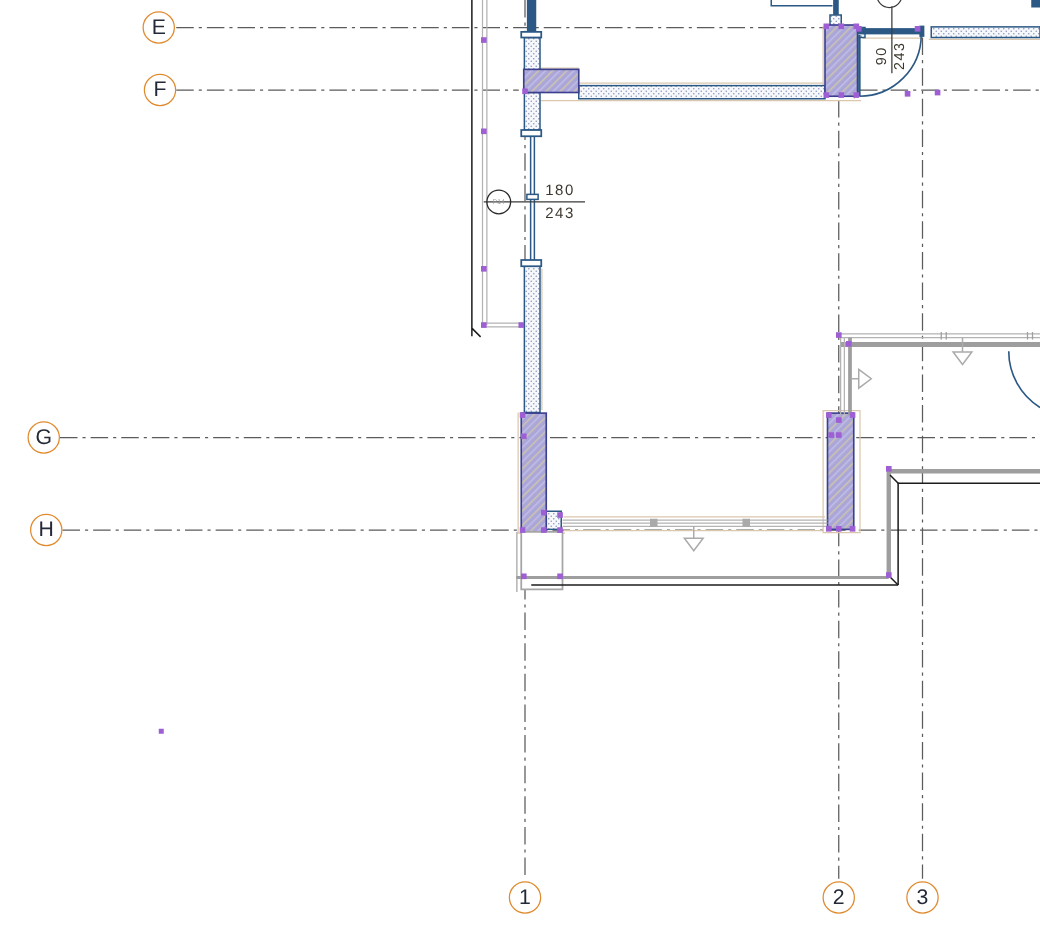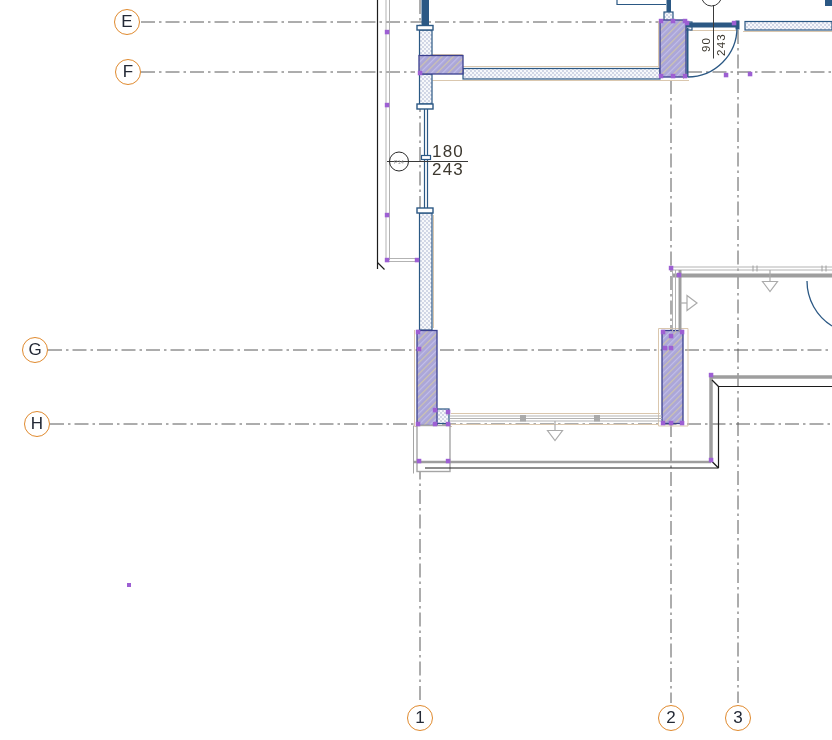--- a/index.html
+++ b/index.html
@@ -2,21 +2,21 @@
 <html><head>
 <meta charset="utf-8">
 <style>
   html,body{margin:0;padding:0;background:#ffffff;}
   .canvas{position:relative;width:832px;height:740px;background:#ffffff;overflow:hidden;
           font-family:"Liberation Sans",sans-serif;}
   .canvas svg{position:absolute;left:0;top:0;}
   .bubble{position:absolute;width:26px;height:26px;box-sizing:border-box;
           border:1.4px solid #E08A2E;border-radius:50%;background:transparent;
           text-align:center;line-height:23px;font-size:17px;color:#232936;}
-  .dim-text{position:absolute;font-size:17px;letter-spacing:1.2px;color:#3D382F;
+  .dim-text{position:absolute;font-size:12px;letter-spacing:1.2px;color:#3D382F;
             text-align:center;width:44px;line-height:12px;}
   .dim-rot{position:absolute;width:32px;height:13px;line-height:13px;text-align:center;
            transform:rotate(-90deg);font-size:11.5px;letter-spacing:1.2px;color:#3D382F;}
 </style>
 </head>
 <body>
 
 <div class="canvas">
 
 <svg width="832" height="740" viewBox="0 0 832 740">

